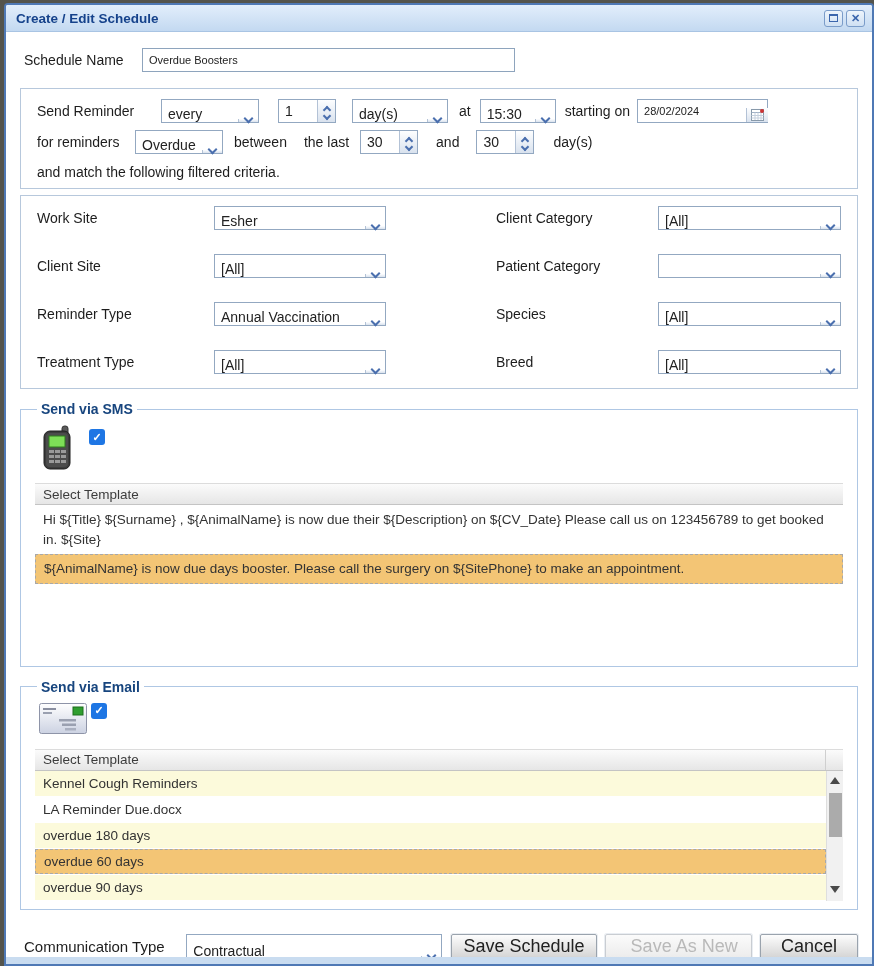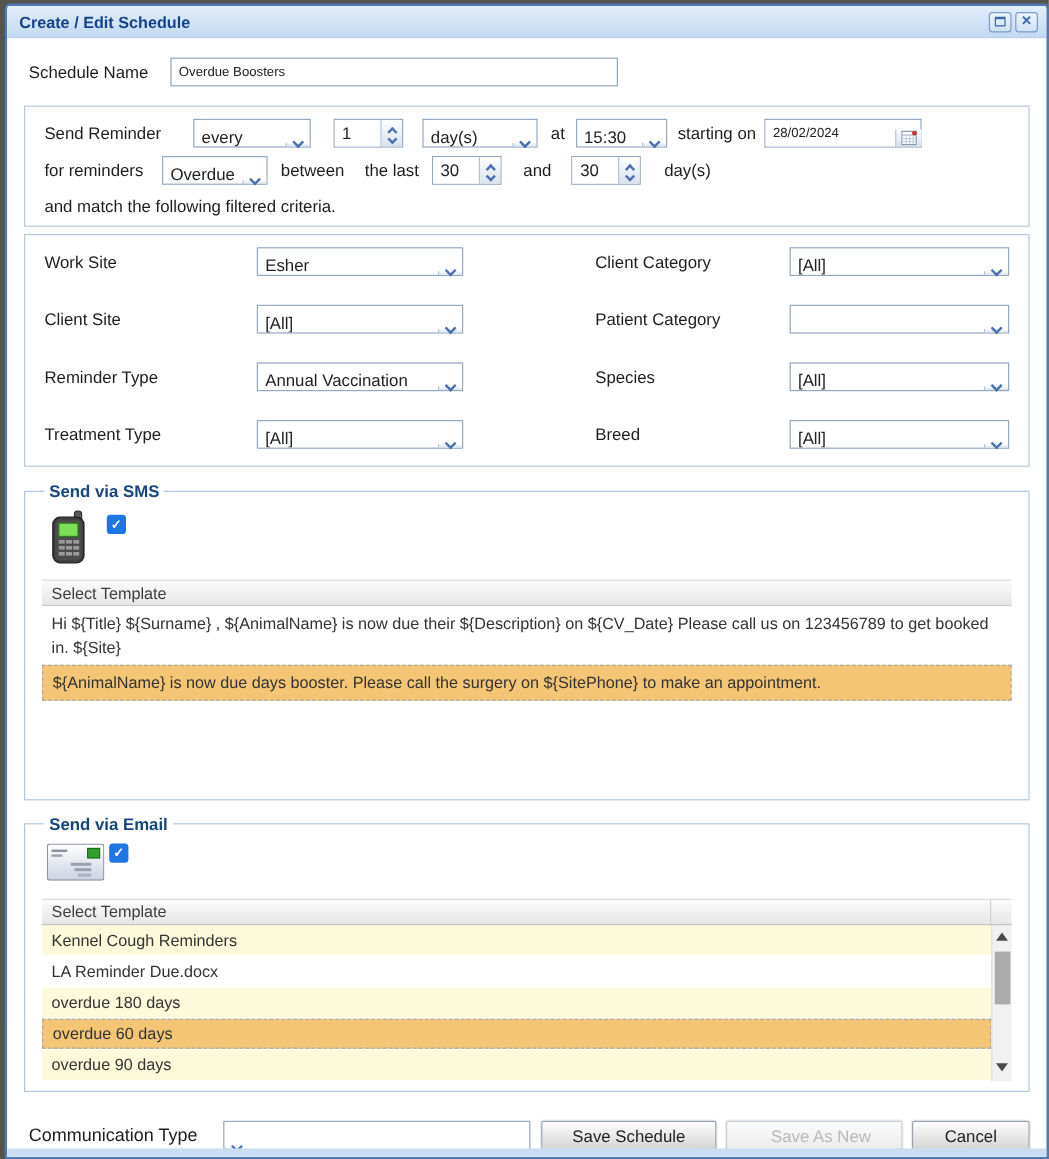--- a/index.html
+++ b/index.html
@@ -113,21 +113,21 @@
   .sb-thumb { width: 13px; height: 44px; background: #ababab; margin-top: 9px; }
   .sb-dn { margin-top: auto; margin-bottom: 8px; width: 0; height: 0; border-left: 5px solid transparent;
     border-right: 5px solid transparent; border-top: 7px solid #4a4a4a; }
   .hdr-div { position: absolute; right: 17px; top: 0; bottom: 0; width: 1px; background: #cfcfcf; }
   
   .footer { display: flex; align-items: center; margin-top: 24px; padding-left: 4px; }
   .footer .lbl { font-size: 15px; }
   .btn {
     height: 26px; margin-left: 8px; border: 1px solid #9aa3ad; border-radius: 2px;
     background: linear-gradient(#fdfdfd, #d2d2d2);
-    font-family: "Liberation Sans", sans-serif; font-size: 14px; color: #222;
+    font-family: "Liberation Sans", sans-serif; font-size: 18px; color: #222;
     display: flex; align-items: center; justify-content: center;
     box-shadow: 0 0 0 1px #e9edf2;
   }
   .btn.disabled { color: #b9b9b9; border-color: #c9cdd2; background: linear-gradient(#fbfbfb, #ebebeb); padding-left: 11px; }
   .bottom-strip { position: absolute; left: 0; right: 0; bottom: 0; height: 7px; background: #c9dcf0; }
   
   .date-btn { width: 22px; flex: 0 0 22px; border-left: 1px solid #b3c2d6;
     background: linear-gradient(#fdfeff, #d9e2ee);
     display: flex; align-items: center; justify-content: center; }
 </style>
@@ -367,20 +367,21 @@
           <span class="sb-up"></span>
           <span class="sb-thumb"></span>
           <span class="sb-dn"></span>
         </div>
       </div>
     </fieldset>
 
     <div class="footer">
       <span class="lbl" style="width:164px;">Communication Type</span>
       <div class="combo" style="width:258px;height:26px;">
+        <span class="combo-val" style="padding-top:4px;">Contractual</span>
         <span class="combo-btn">
             <i class="chev"></i>
           </span>
       </div>
       <button class="btn" style="width:148px;margin-left:9px;">Save Schedule</button>
       <button class="btn disabled" style="width:148px;">Save As New</button>
       <button class="btn" style="width:99px;">Cancel</button>
     </div>
 
   </div>

